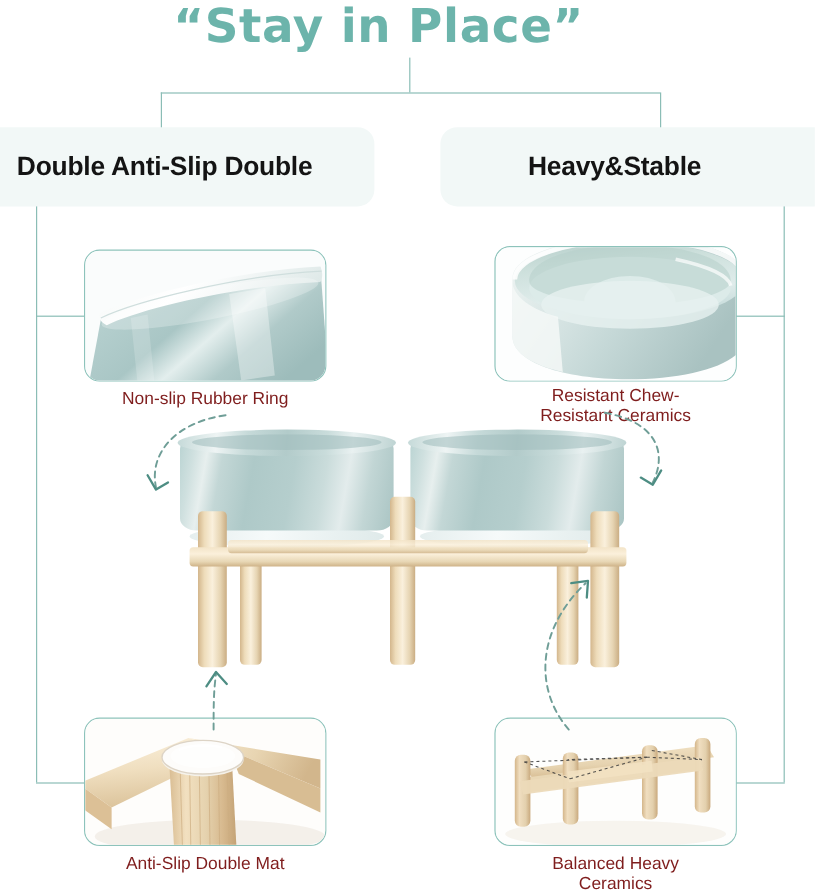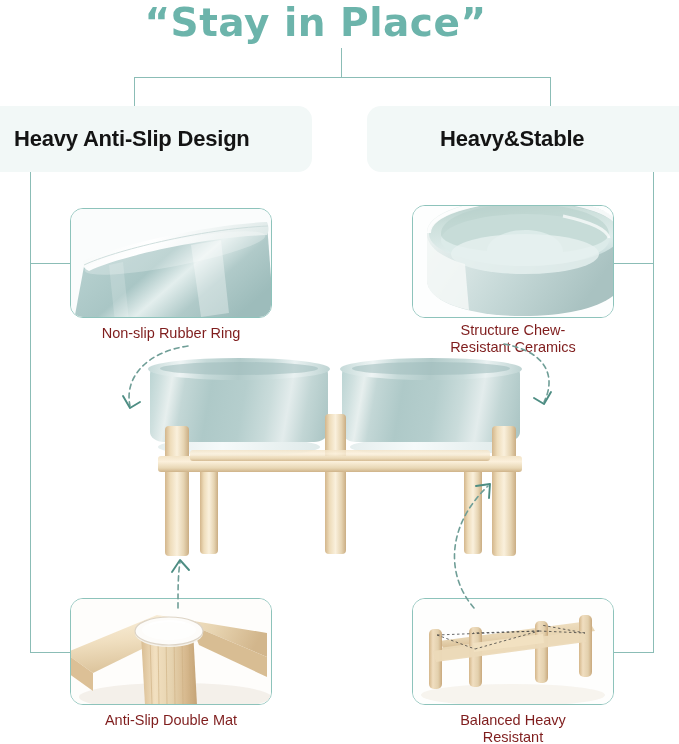--- a/index.html
+++ b/index.html
@@ -138,21 +138,21 @@
 <div id="page">
 
   <div class="title">“Stay in Place”</div>
 
   <div class="ln-v" style="left:341px; top:48px; height:29px;"></div>
   <div class="ln-h" style="left:134px; top:77px; width:416px;"></div>
   <div class="ln-v" style="left:134px; top:77px; height:33px;"></div>
   <div class="ln-v" style="left:550px; top:77px; height:33px;"></div>
 
   <div class="pill" id="pill-left">
-    <span>Heavy Anti-Slip Design</span>
+    <span>Double Anti-Slip Double</span>
   </div>
   <div class="pill" id="pill-right">
     <span>Heavy&amp;Stable</span>
   </div>
 
   <div class="ln-v" style="left:30px; top:172px; height:480px;"></div>
   <div class="ln-h" style="left:30px; top:263px; width:42px;"></div>
   <div class="ln-h" style="left:30px; top:652px; width:42px;"></div>
 
   <div class="ln-v" style="left:653px; top:172px; height:480px;"></div>
@@ -221,21 +221,21 @@
         <ellipse cx="112" cy="48" rx="74" ry="20" fill="#e7f1f0" opacity="0.8"></ellipse>
 
         <path d="M 16 27 C 16 8 62 -6 113 -6 C 171 -6 208 8 208 28" stroke="#ffffff" stroke-width="4" fill="none" opacity="0.85"></path>
         <path d="M 150 10 C 178 16 194 24 196 32" stroke="#ffffff" stroke-width="3" fill="none" opacity="0.7"></path>
 
         <path d="M 14 30 L 14 74 C 14 88 30 98 56 104 L 52 58 C 30 52 16 42 14 30 Z" fill="#f4f8f7" opacity="0.85"></path>
       </svg>
     </div>
   </div>
   <div class="caption" id="cap-tr">
-    <span>Structure Chew-</span><br>
+    <span>Resistant Chew-</span><br>
     <span>Resistant Ceramics</span>
   </div>
 
   <div class="card" id="card-bl">
     <div class="photo">
       <svg width="202" height="107" viewBox="0 0 202 107">
         <defs>
           <linearGradient id="g-bl-a" x1="0" y1="0" x2="0.2" y2="1">
             <stop offset="0" stop-color="#fbf1dd"></stop>
             <stop offset="0.5" stop-color="#f0dfc0"></stop>
@@ -322,21 +322,21 @@
           <path d="M 62 50 L 126 32"></path>
           <path d="M 126 32 L 172 34"></path>
           <path d="M 126 32 L 60 34"></path>
           <path d="M 172 34 L 128 26"></path>
         </g>
       </svg>
     </div>
   </div>
   <div class="caption" id="cap-br">
     <span>Balanced Heavy</span><br>
-    <span>Resistant</span>
+    <span>Ceramics</span>
   </div>
 
   <div id="hero">
 
     <div class="bowl" id="bowl-l">
       <div class="base"></div>
       <div class="body"></div>
       <div class="rim"></div>
       <div class="rim-in"></div>
     </div>

